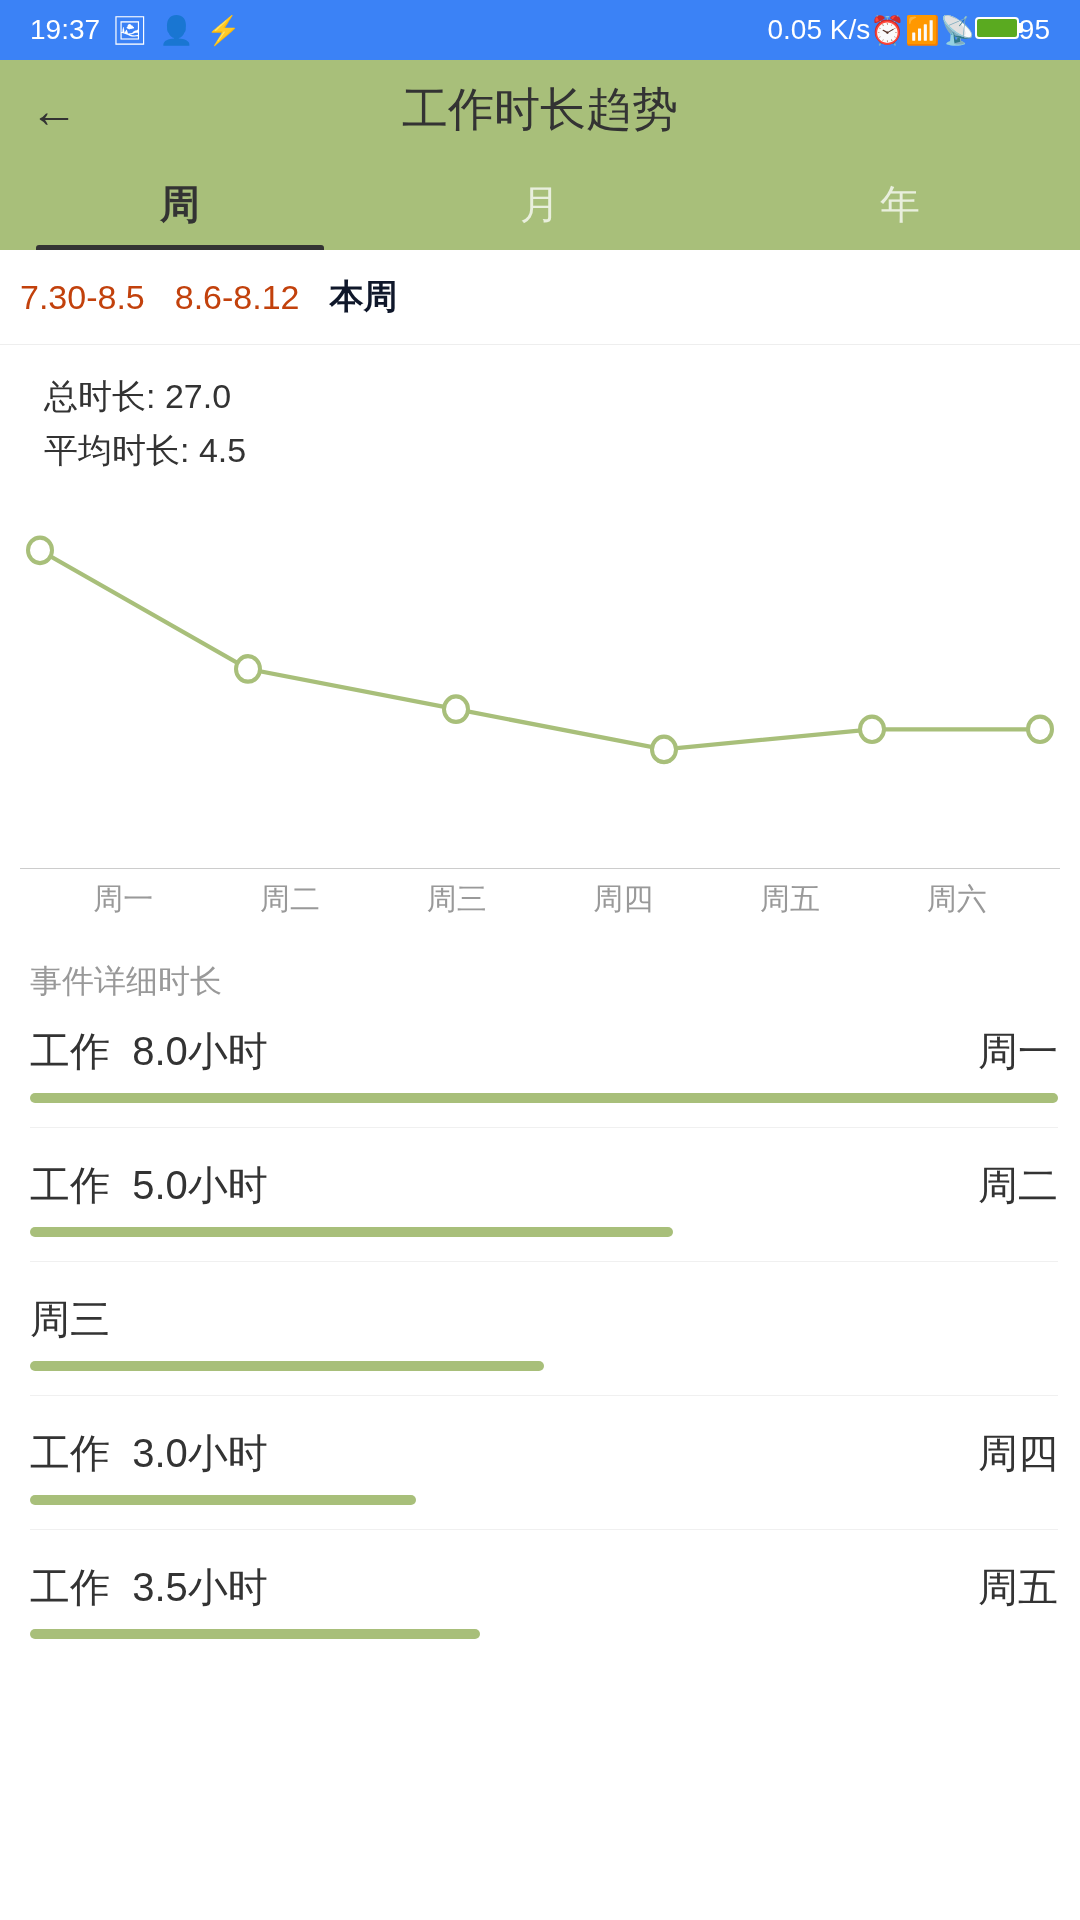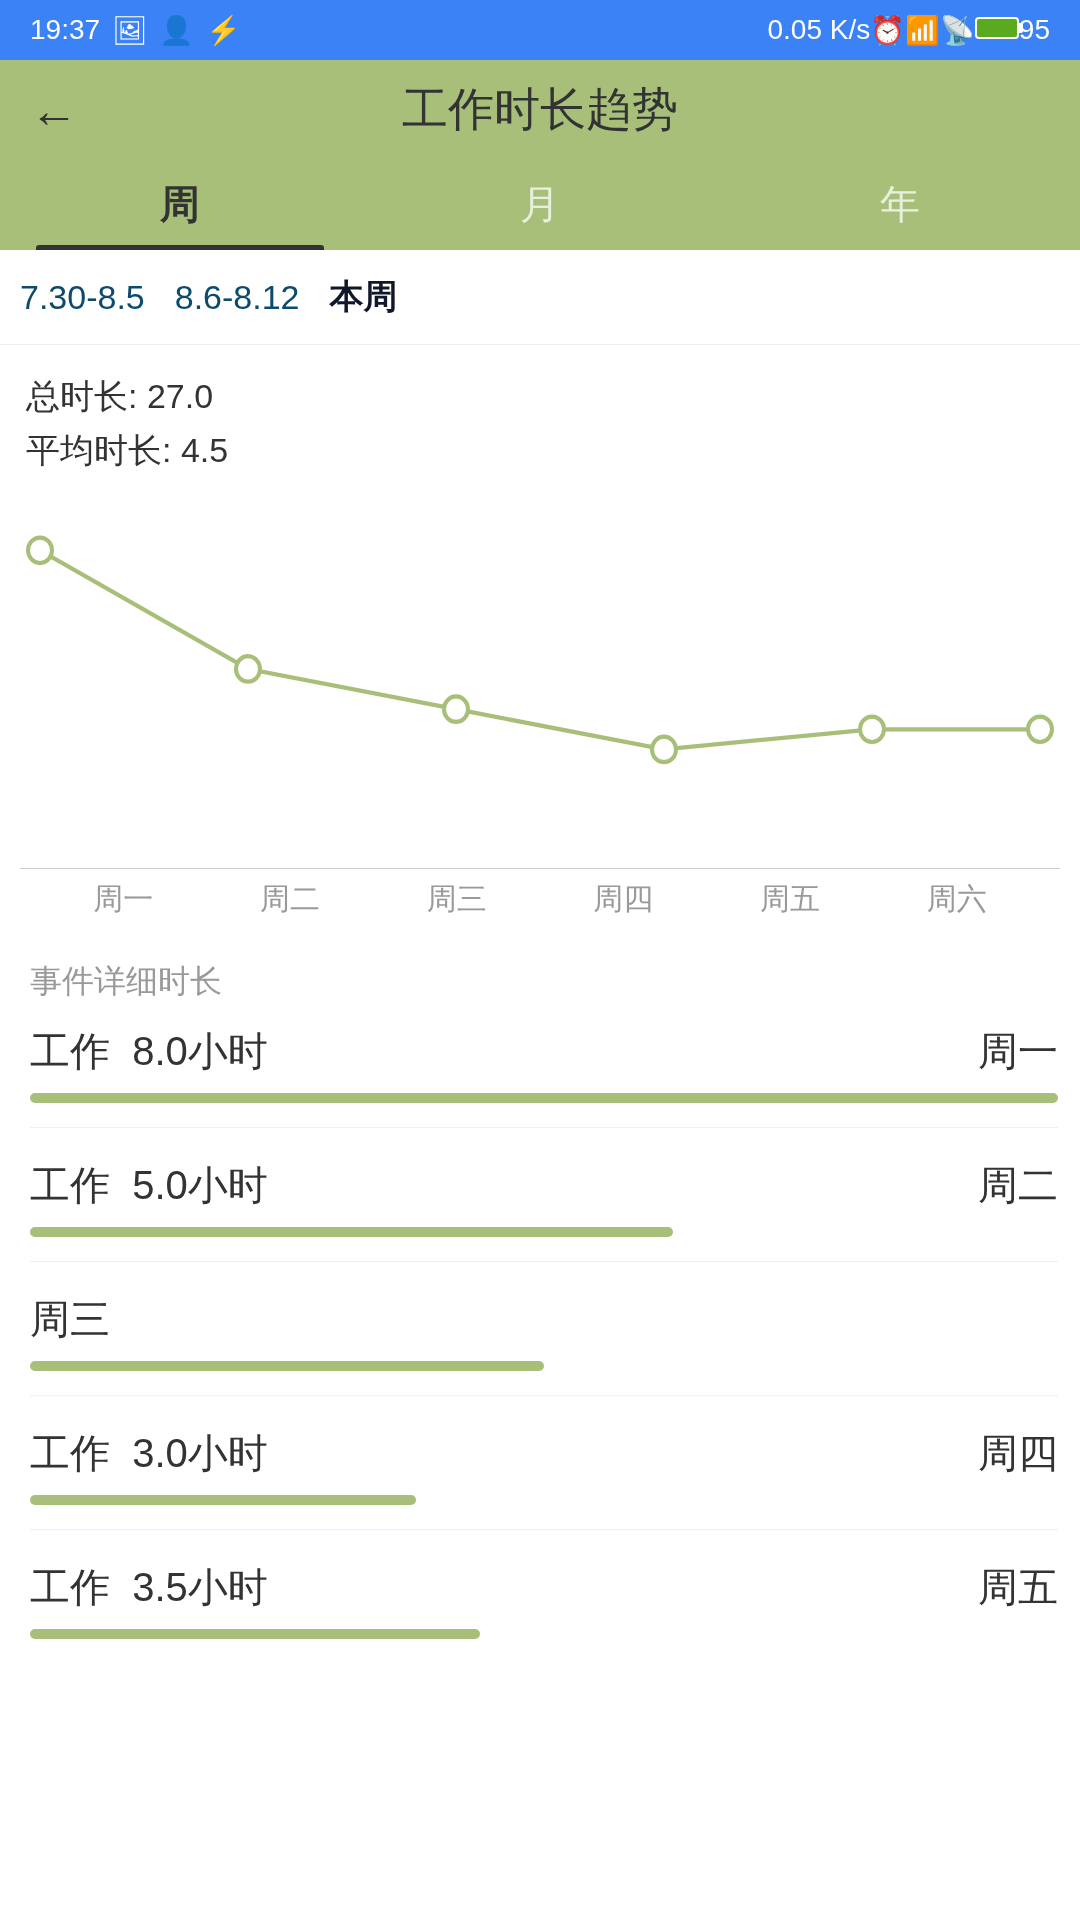--- a/index.html
+++ b/index.html
@@ -103,31 +103,31 @@
     
     .week-selector {
       display: flex;
       align-items: center;
       padding: 24px 20px;
       gap: 30px;
       border-bottom: 1px solid #eee;
     }
     .week-item {
       font-size: 34px;
-      color: #0c4a6e;
+      color: #c2410c;
       cursor: pointer;
     }
     .week-item.active {
       color: #0f172a;
       font-weight: 700;
     }
 
     
     .stats-section {
-      padding: 24px 30px 10px 26px;
+      padding: 24px 30px 10px 44px;
     }
     .stat-line {
       font-size: 34px;
       color: #333;
       line-height: 1.6;
     }
 
     
     .chart-container {
       padding: 20px 20px 0 20px;

